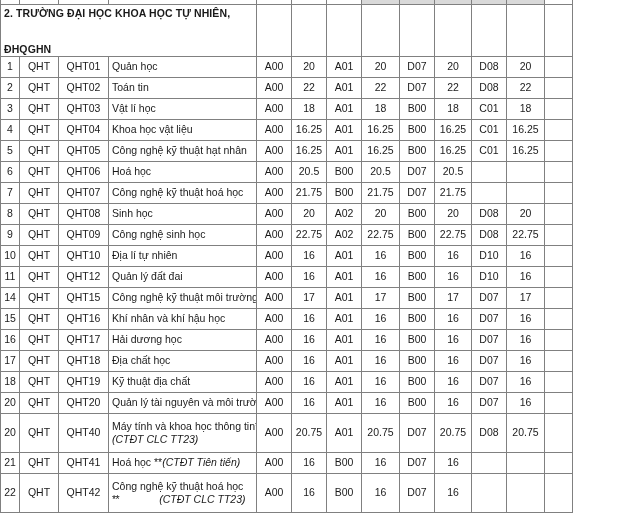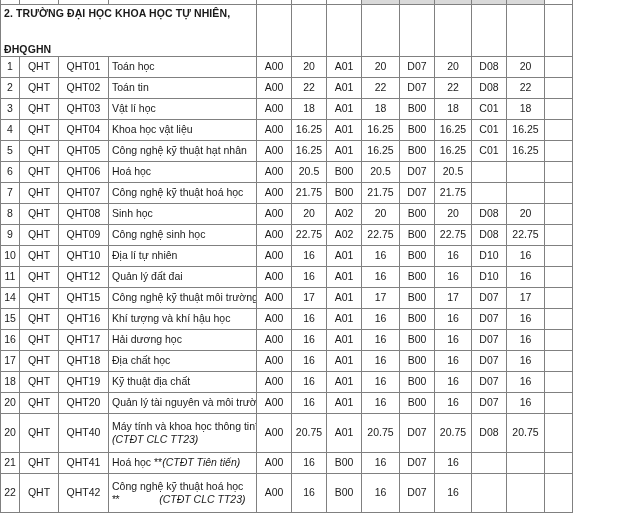--- a/index.html
+++ b/index.html
@@ -132,21 +132,21 @@
         <td></td>
         <td></td>
         <td></td>
         <td></td>
       </tr>
     <tr class="data-row">
           <td class="idx">1</td>
           <td class="school">QHT</td>
           <td class="code">QHT01</td>
           <td class="name">
-            <span class="name-line">Toán học</span>
+            <span class="name-line">Quản học</span>
           </td>
           <td class="grp">A00</td>
           <td class="score">20</td>
           <td class="grp">A01</td>
           <td class="score">20</td>
           <td class="grp">D07</td>
           <td class="score">20</td>
           <td class="grp">D08</td>
           <td class="score">20</td>
           <td class="tail"></td>
@@ -336,21 +336,21 @@
           <td class="score">17</td>
           <td class="grp">D07</td>
           <td class="score">17</td>
           <td class="tail"></td>
         </tr>
         <tr class="data-row">
           <td class="idx">15</td>
           <td class="school">QHT</td>
           <td class="code">QHT16</td>
           <td class="name">
-            <span class="name-line">Khí tượng và khí hậu học</span>
+            <span class="name-line">Khí nhân và khí hậu học</span>
           </td>
           <td class="grp">A00</td>
           <td class="score">16</td>
           <td class="grp">A01</td>
           <td class="score">16</td>
           <td class="grp">B00</td>
           <td class="score">16</td>
           <td class="grp">D07</td>
           <td class="score">16</td>
           <td class="tail"></td>

